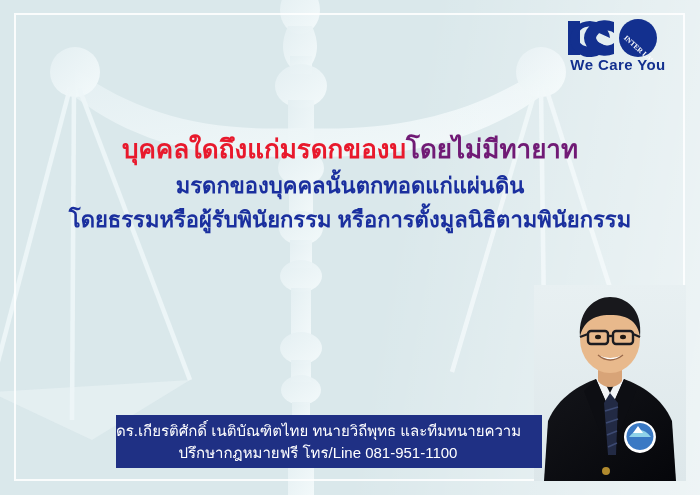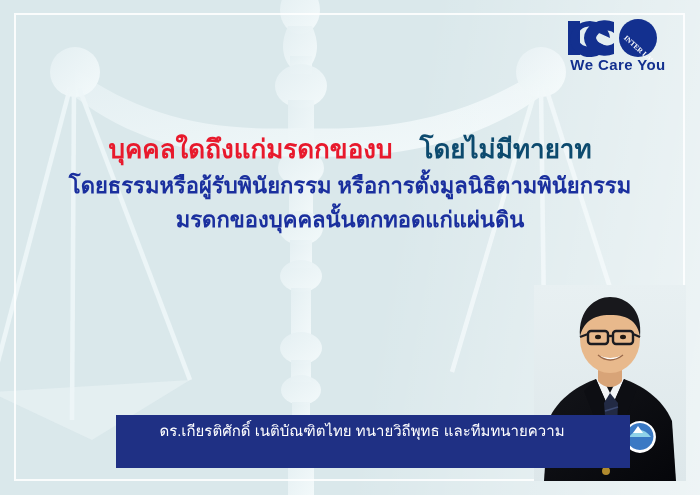--- a/index.html
+++ b/index.html
@@ -95,21 +95,21 @@
     position: absolute;
     left: 0; top: 133px;
     width: 700px;
     text-align: center;
     font-family: "Liberation Sans", "DejaVu Sans", sans-serif;
     line-height: 1.28;
   }
   .hl-line { white-space: nowrap; }
   .hl1 { font-size: 26px; font-weight: bold; }
   .hl1 .red  { color: #e8192c; }
-  .hl1 .blue { color: #0c4a6e; padding-left: 27px; }
+  .hl1 .blue { color: #701a75; }
   .hl2 {
     font-size: 22px;
     font-weight: bold;
     color: #1a2f9e;
     margin-top: 6px;
   }
   .hl3 {
     font-size: 22px;
     font-weight: bold;
     color: #1a2f9e;
@@ -121,21 +121,21 @@
     position: absolute;
     right: 14px; bottom: 14px;
     width: 152px; height: 196px;
     overflow: hidden;
   }
 
   
   .banner {
     position: absolute;
     left: 116px; bottom: 27px;
-    width: 514px; height: 53px;
+    width: 426px; height: 53px;
     background: #1f3084;
     color: #ffffff;
     box-sizing: border-box;
     padding: 5px 22px 0 0;
     text-align: center;
   }
   .banner-line1 {
     font-size: 15px;
     line-height: 22px;
     white-space: nowrap;
@@ -225,22 +225,22 @@
         <text x="74" y="22" fill="#ffffff" font-size="7.2" font-family="'Liberation Serif', serif" font-weight="bold" text-anchor="middle" transform="rotate(42 74 22) translate(10 10)">INTER LAW</text>
       </svg>
     </div>
     <div class="logo-tag">We Care You</div>
   </div>
 
   <div class="headline">
     <div class="hl-line hl1">
       <span class="red">บุคคลใดถึงแก่มรดกของบ</span><span class="blue">โดยไม่มีทายาท</span>
     </div>
+    <div class="hl-line hl3">มรดกของบุคคลนั้นตกทอดแก่แผ่นดิน</div>
     <div class="hl-line hl2">โดยธรรมหรือผู้รับพินัยกรรม หรือการตั้งมูลนิธิตามพินัยกรรม</div>
-    <div class="hl-line hl3">มรดกของบุคคลนั้นตกทอดแก่แผ่นดิน</div>
   </div>
 
   <div class="photo">
     <svg width="152" height="196" viewBox="0 0 152 196">
       <defs>
         <linearGradient id="pbg" x1="0" y1="0" x2="0" y2="1">
           <stop offset="0%" stop-color="#e8f0f2"></stop>
           <stop offset="100%" stop-color="#dde7ea"></stop>
         </linearGradient>
         <linearGradient id="suitg" x1="0" y1="0" x2="1" y2="1">
@@ -291,15 +291,16 @@
         <path d="M95 152 q11 -14 22 0 z" fill="#8fd2e8"></path>
         <path d="M99 148 l5 -7 l5 7 z" fill="#ffffff"></path>
       </g>
 
       <circle cx="72" cy="186" r="4" fill="#b08a2e"></circle>
     </svg>
   </div>
 
   <div class="banner">
     <div class="banner-line1">ดร.เกียรติศักดิ์ เนติบัณฑิตไทย ทนายวิถีพุทธ และทีมทนายความ</div>
+    <div class="banner-line2">ปรึกษากฎหมายฟรี โทร/Line 081-951-1100</div>
   </div>
 
 </div>
 
 </body></html>

